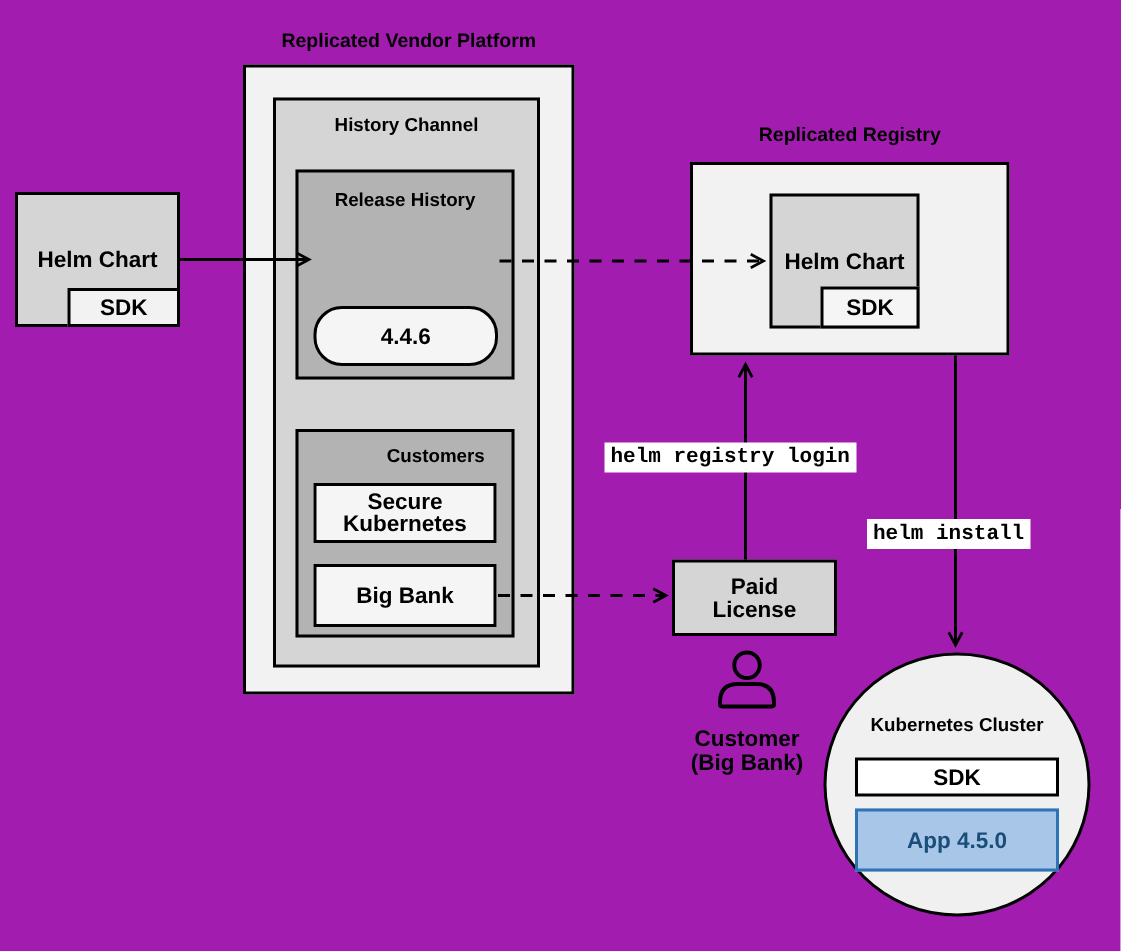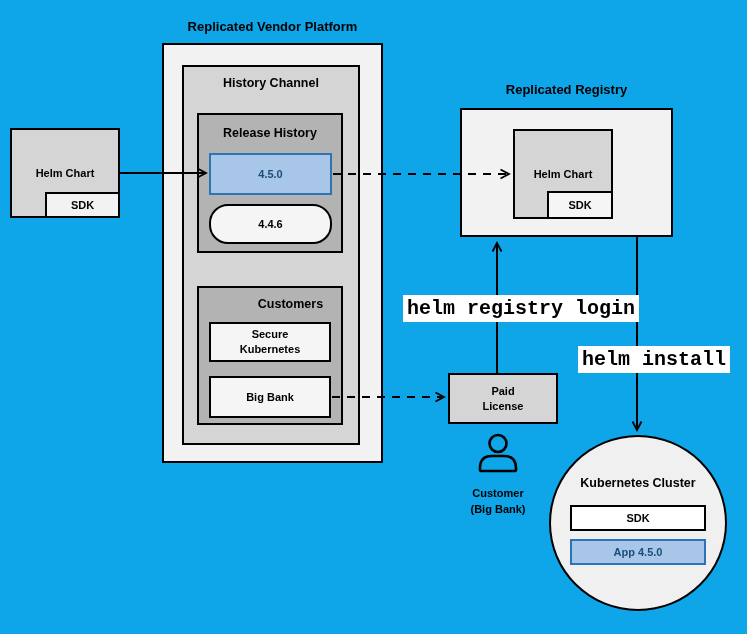--- a/index.html
+++ b/index.html
@@ -3,32 +3,32 @@
 <meta charset="utf-8">
 <style>
   html, body {
     margin: 0; padding: 0;
     background: #ffffff;
     font-family: "Liberation Sans", sans-serif;
   }
   .canvas {
     position: relative;
     width: 747px; height: 634px;
-    background: #0ea5e9;
+    background: #a21caf;
     overflow: hidden;
   }
   .box {
     position: absolute;
     border: 2px solid #000000;
     box-sizing: border-box;
   }
   .lbl {
     font-weight: bold;
     color: #000000;
-    font-size: 11px;
+    font-size: 15px;
     text-align: center;
     line-height: 15px;
   }
   .container-label {
     position: absolute;
     left: 0; right: 0;
     text-align: center;
     font-weight: bold;
     font-size: 12.5px;
     color: #000000;
@@ -60,21 +60,21 @@
   .svg-overlay {
     position: absolute;
     left: 0; top: 0;
     pointer-events: none;
   }
   .edge-label {
     position: absolute;
     background: #ffffff;
     font-family: "Liberation Mono", monospace;
     font-weight: bold;
-    font-size: 20px;
+    font-size: 14px;
     color: #000000;
     white-space: nowrap;
     padding: 2px 4px;
     text-align: center;
   }
   .circle {
     position: absolute;
     border: 2px solid #000000;
     border-radius: 50%;
     box-sizing: border-box;
@@ -90,23 +90,20 @@
   <div class="box fill-light" style="left:162px; top:43px; width:221px; height:420px;"></div>
 
   <div class="box fill-mid" style="left:182px; top:65px; width:178px; height:380px;">
     <div class="container-label" style="top:9px;">History Channel</div>
   </div>
 
   <div class="box fill-dark" style="left:197px; top:113px; width:146px; height:140px;">
     <div class="container-label" style="top:11px;">Release History</div>
   </div>
 
-  <div class="box highlight center-flex" style="left:209px; top:153px; width:123px; height:42px;">
-    <div class="lbl">4.5.0</div>
-  </div>
 
   <div class="box fill-item center-flex" style="left:209px; top:204px; width:123px; height:40px;border-radius:19px;">
     <div class="lbl">4.4.6</div>
   </div>
 
   <div class="box fill-dark" style="left:197px; top:286px; width:146px; height:139px;">
     <div class="container-label" style="top:9px;padding-left:41px;">Customers</div>
   </div>
 
   <div class="box fill-item center-flex" style="left:209px; top:322px; width:122px; height:40px;">
@@ -151,21 +148,21 @@
     <div>(Big Bank)</div>
   </div>
 
   <div class="circle fill-circle" style="left:549px; top:435px; width:178px; height:176px;"></div>
 
   <div class="container-label" style="left:549px; top:476px; width:178px;">Kubernetes Cluster</div>
 
   <div class="box fill-white center-flex" style="left:570px; top:505px; width:136px; height:26px;">
     <div class="lbl">SDK</div>
   </div>
-  <div class="box highlight center-flex" style="left:570px; top:539px; width:136px; height:26px;">
+  <div class="box highlight center-flex" style="left:570px; top:539px; width:136px; height:42px;">
     <div class="lbl">App 4.5.0</div>
   </div>
 
   <svg class="svg-overlay" width="747" height="634" viewBox="0 0 747 634">
     <defs>
       <marker id="arrowOpen" markerUnits="userSpaceOnUse" markerWidth="13" markerHeight="13" viewBox="0 0 13 13" refX="10.5" refY="6.5" orient="auto-start-reverse">
         <path d="M 2 2 L 10.5 6.5 L 2 11" fill="none" stroke="#000000" stroke-width="1.8"></path>
       </marker>
     </defs>
 

